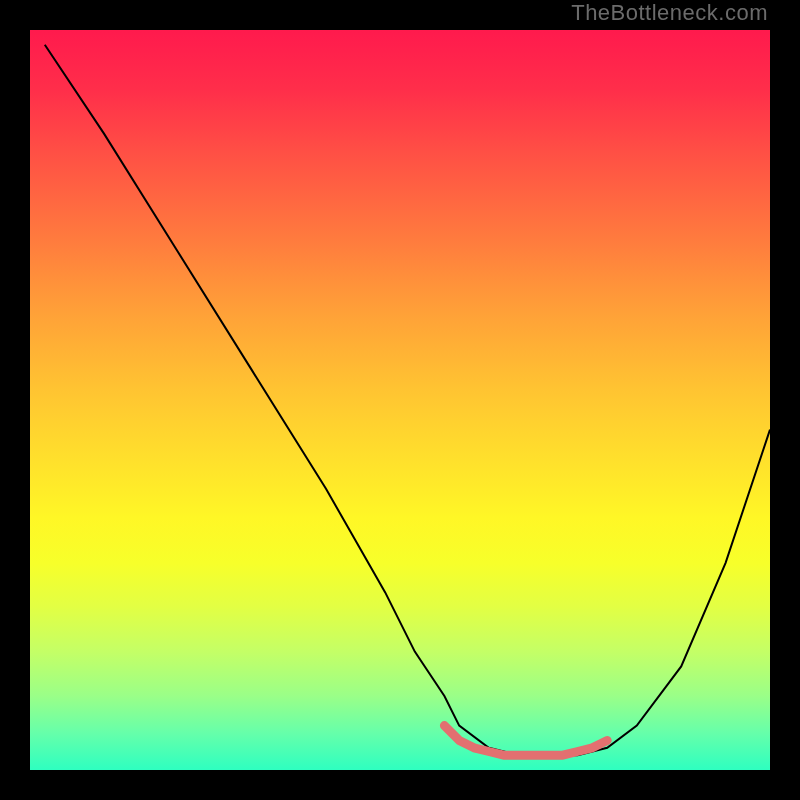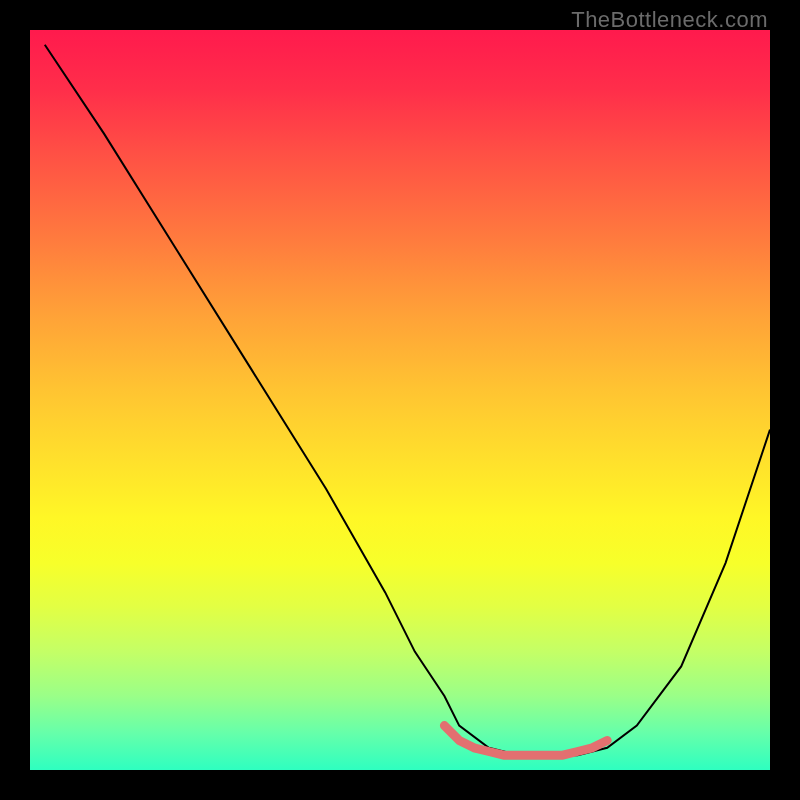--- a/index.html
+++ b/index.html
@@ -37,21 +37,21 @@
       #f7ff2a 72%,
       #e2ff44 78%,
       #c4ff66 84%,
       #9aff88 90%,
       #66ffaa 95%,
       #2effc0 100%
     );
   }
   .watermark {
     position: absolute;
-    top: 7px;
+    top: 0;
     right: 32px;
     color: #6b6b6b;
     font-size: 22px;
     font-weight: 500;
     letter-spacing: 0.5px;
     text-align: right;
   }
   svg.curve {
     position: absolute;
     top: 30px;

